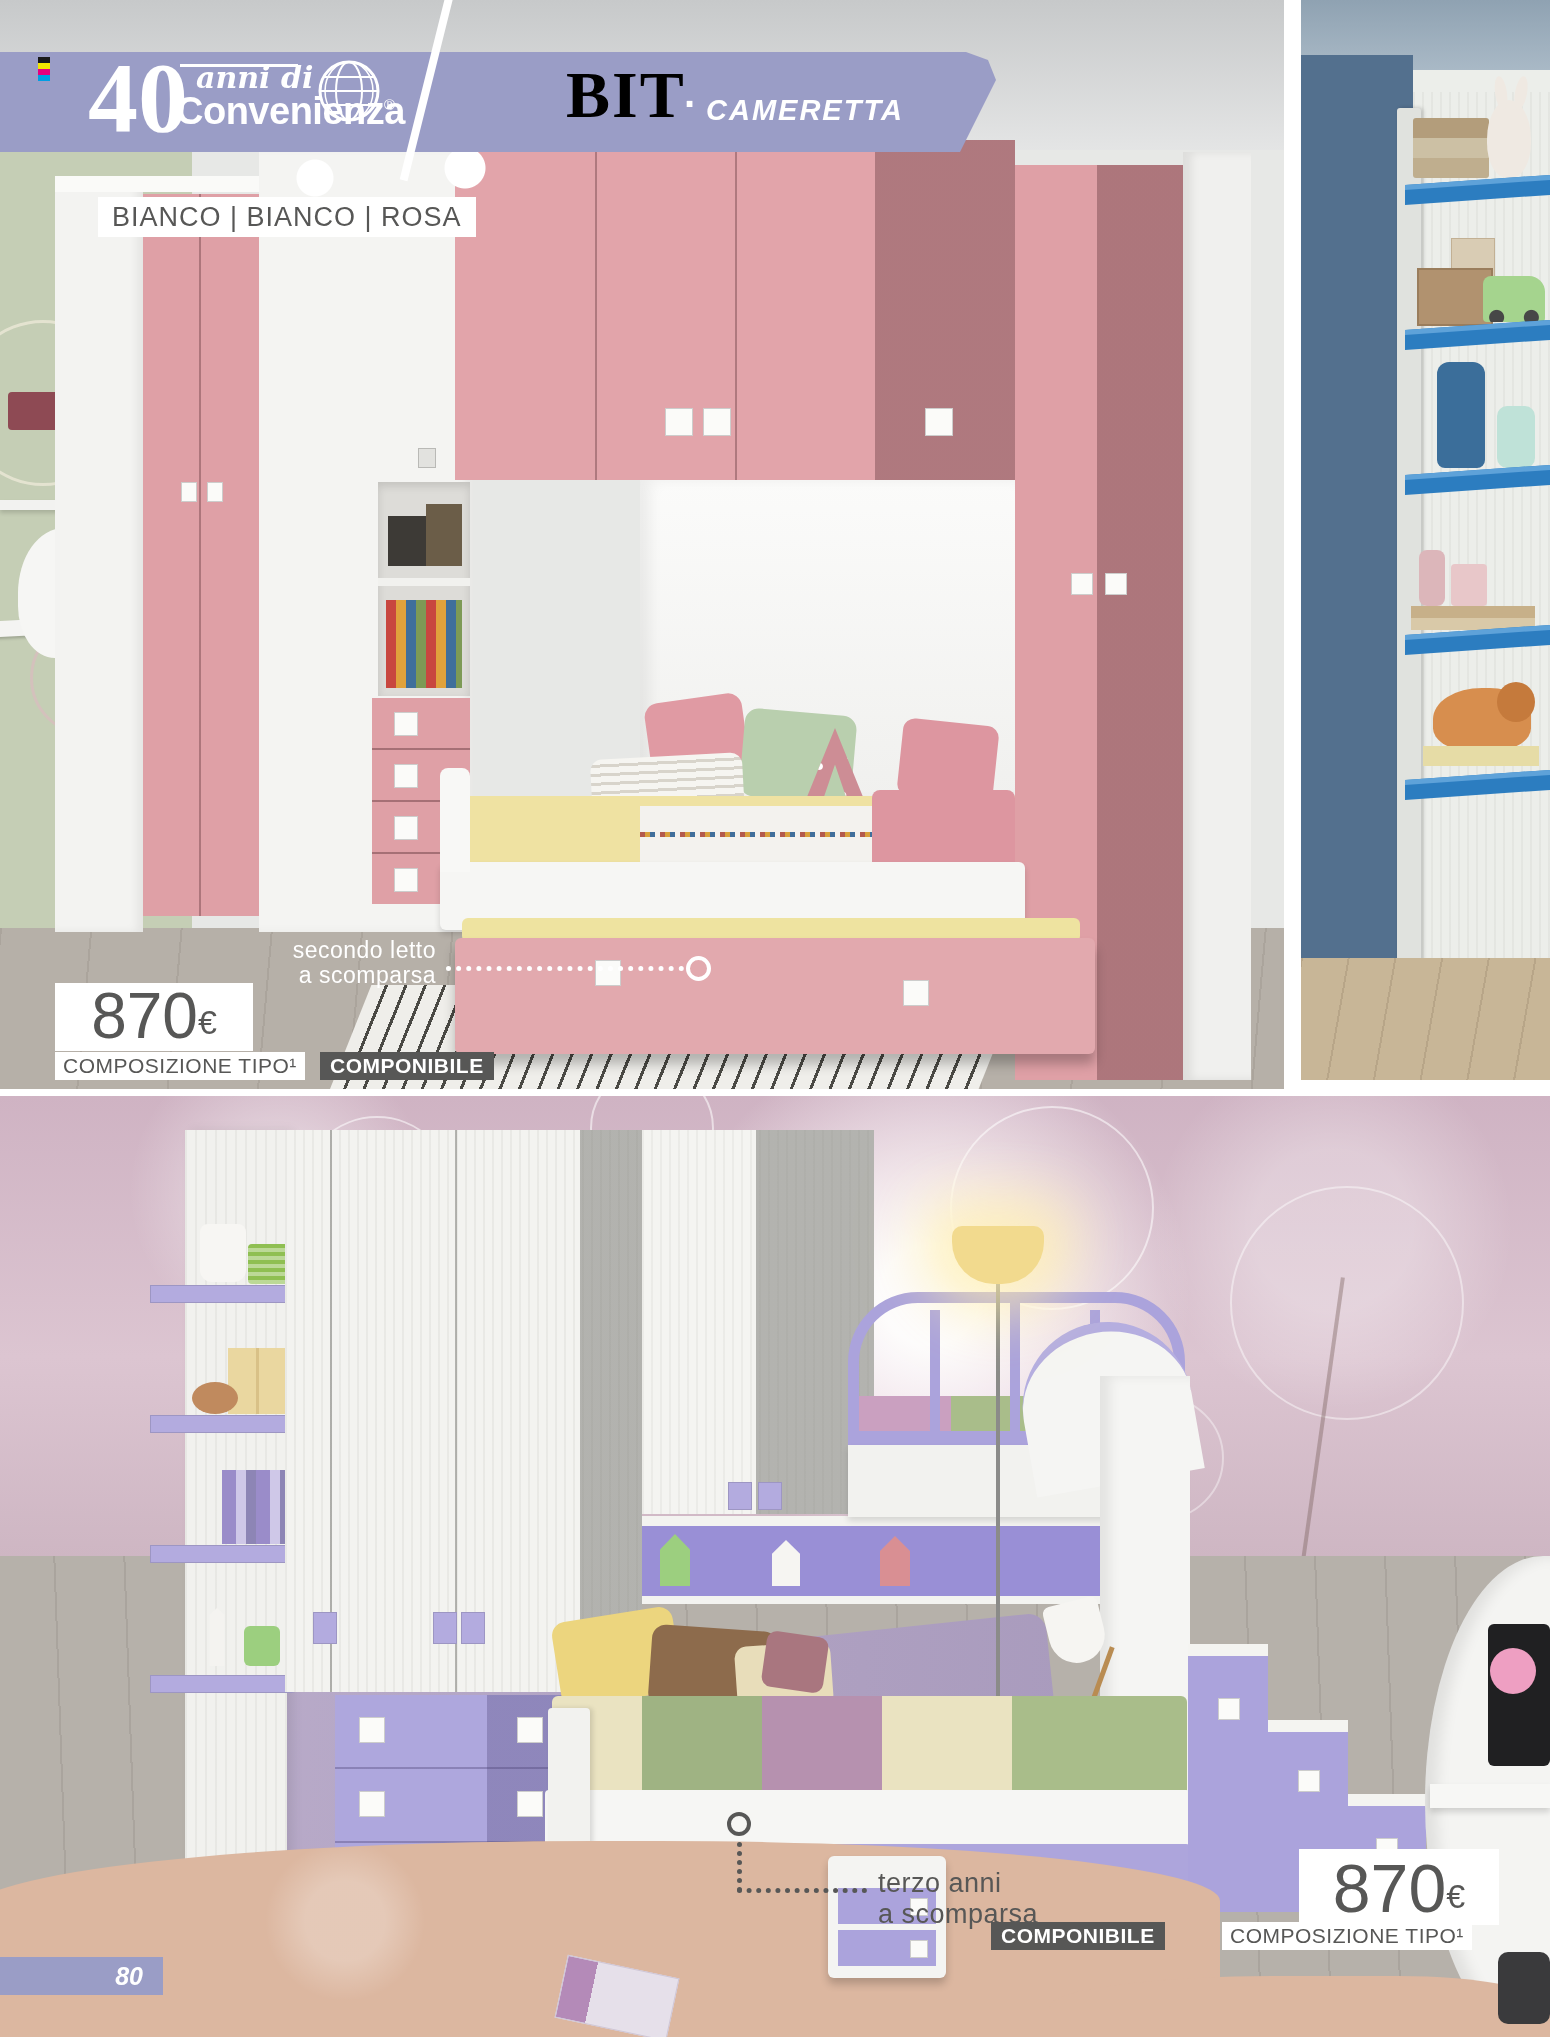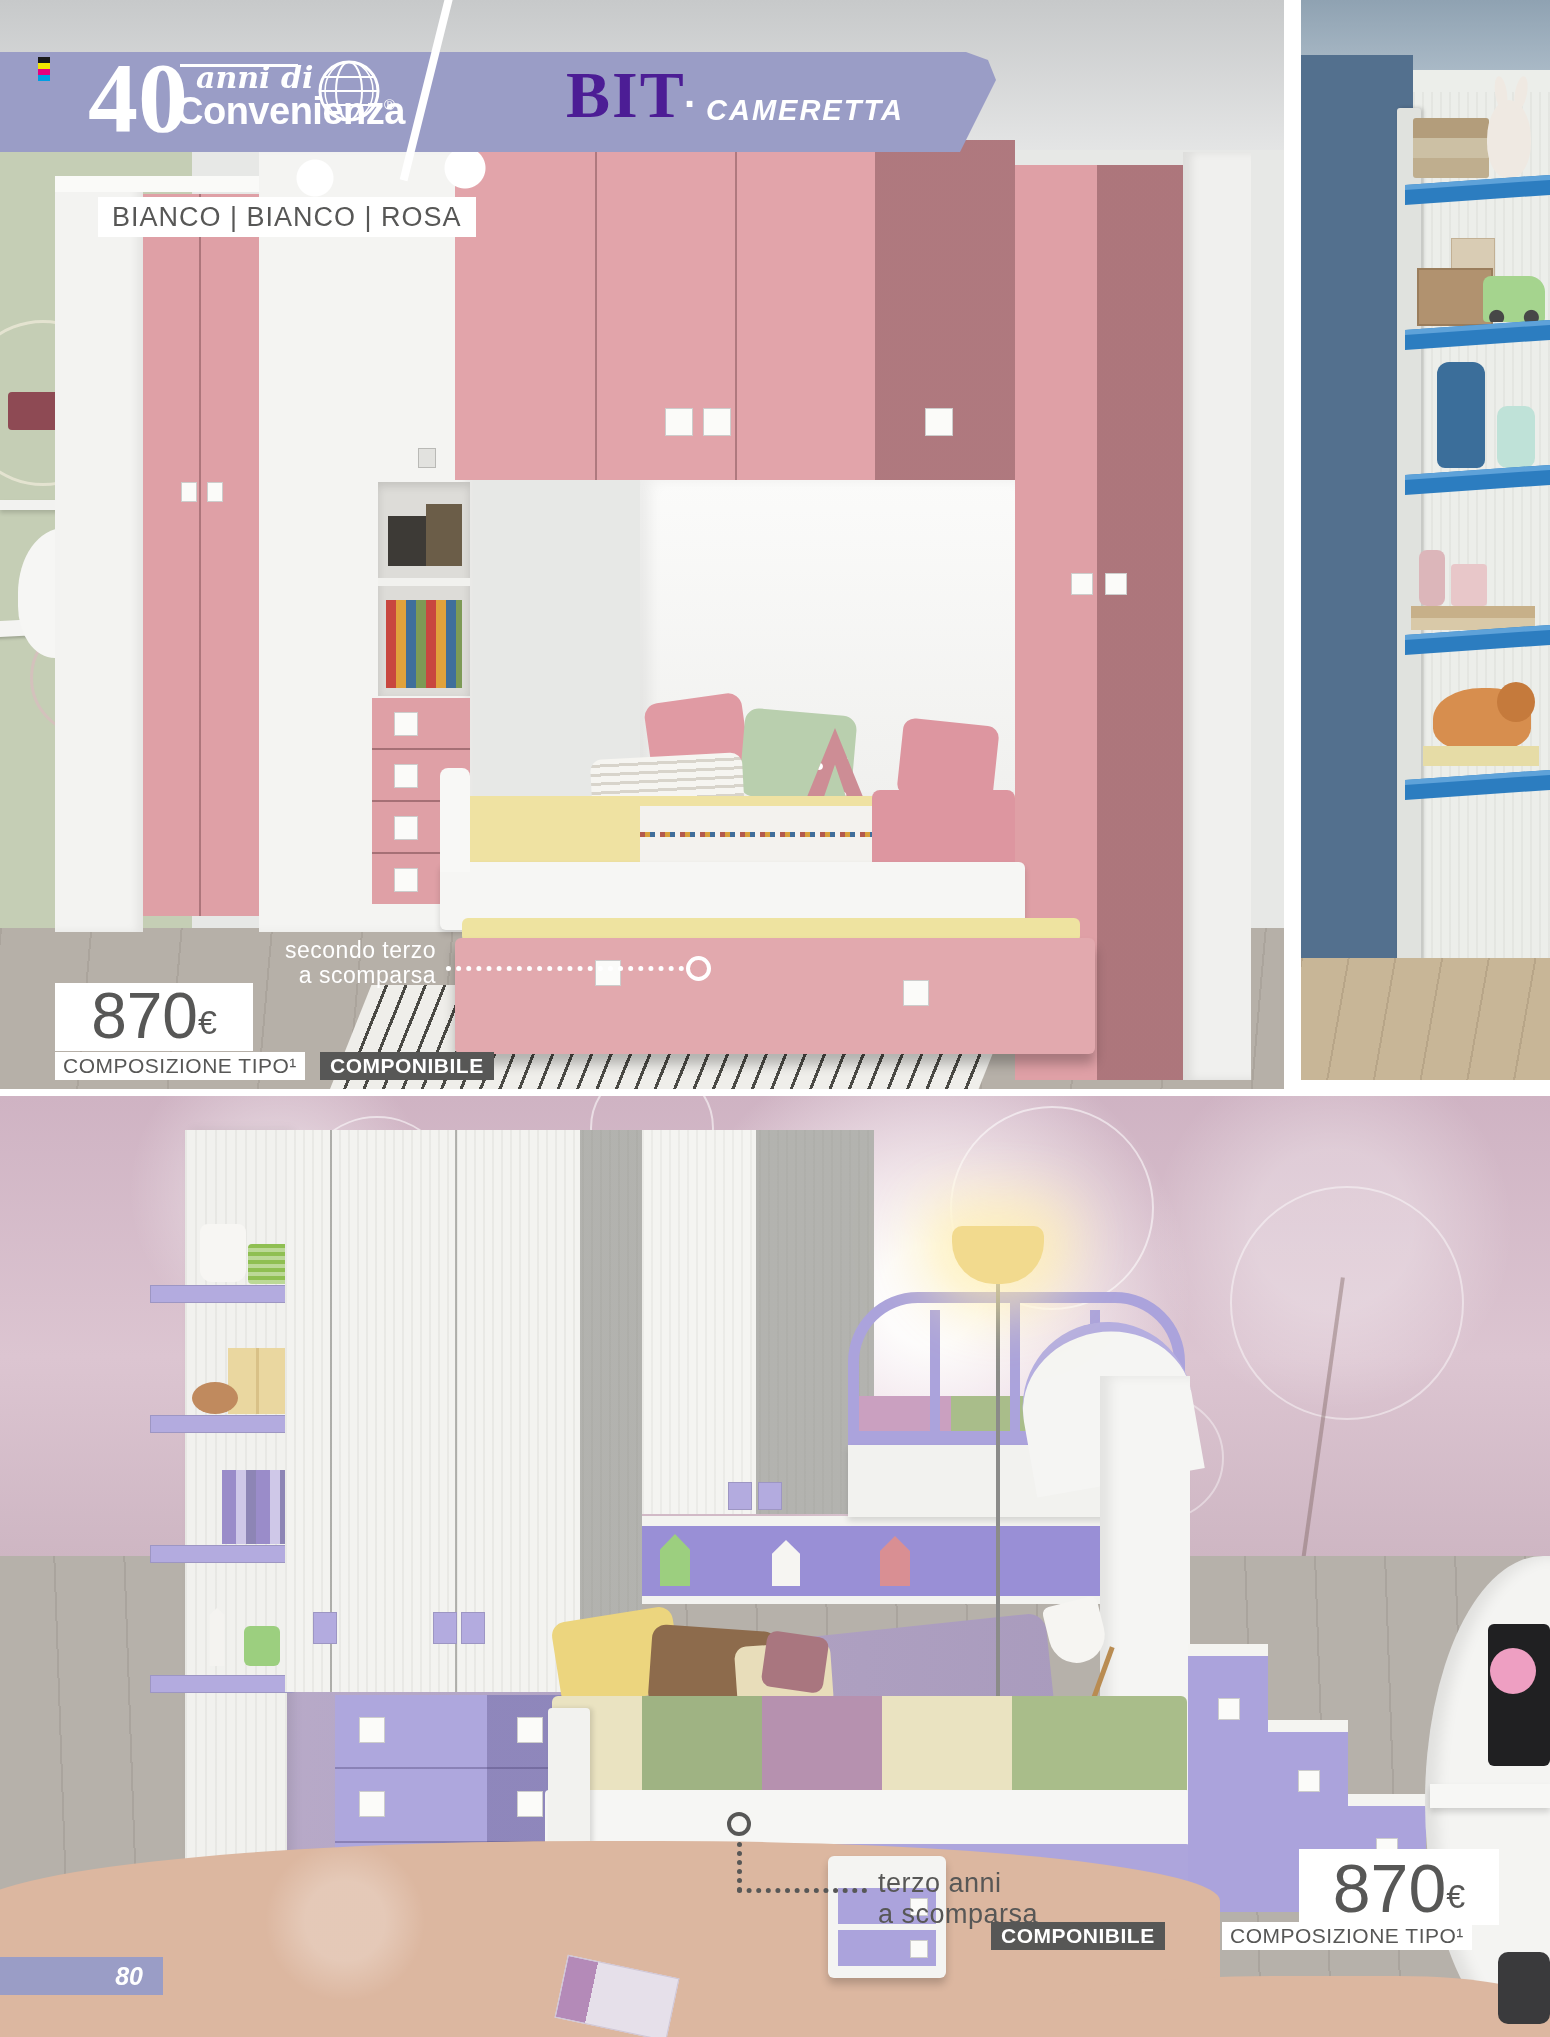--- a/index.html
+++ b/index.html
@@ -5,21 +5,21 @@
   html,body{margin:0;padding:0;background:#ffffff;}
   .page{position:relative;width:1550px;height:2037px;background:#fff;overflow:hidden;
         font-family:"Liberation Sans",sans-serif;color:#575756;}
   .n{position:absolute;}
   .photo{position:absolute;overflow:hidden;}
   
   .band{background:#9a9dc6;clip-path:polygon(0 0,966px 0,988px 8px,996px 28px,960px 100px,0 100px);}
   .brand-num{font-family:"Liberation Serif",serif;font-weight:700;color:#fff;font-size:100px;line-height:.92;}
   .brand-script{font-family:"DejaVu Serif",serif;font-style:italic;font-weight:700;color:#fff;font-size:30px;}
   .brand-name{font-weight:700;color:#fff;font-size:38px;letter-spacing:-.5px;}
-  .bit{font-family:"Liberation Serif",serif;font-weight:700;color:#4c1d95;font-size:66px;letter-spacing:2px;line-height:1;}
+  .bit{font-family:"Liberation Serif",serif;font-weight:700;color:#000000;font-size:66px;letter-spacing:2px;line-height:1;}
   .cam{font-style:italic;font-weight:700;color:#fff;font-size:29px;letter-spacing:2px;}
   .rule{background:#fff;}
   
   .finish{background:#fff;color:#575756;font-size:27px;letter-spacing:1px;display:flex;align-items:center;padding:0 14px;}
   .price-box{background:#fff;color:#575756;display:flex;align-items:flex-end;justify-content:center;padding:0 8px 4px 8px;}
   .price-amt{font-size:64px;line-height:.95;font-weight:500;}
   .price-cur{font-size:34px;line-height:1.4;font-weight:500;}
   .note{background:#fff;color:#575756;font-size:21px;letter-spacing:.5px;display:flex;align-items:center;padding:0 8px;}
   .badge{background:#575756;color:#fff;font-size:21px;font-weight:700;letter-spacing:.5px;display:flex;align-items:center;padding:0 10px;}
   .callout-w{color:#fff;font-size:23px;line-height:1.1;letter-spacing:.5px;text-align:right;}
@@ -164,21 +164,21 @@
     <span class="n cam" style="left:706px;top:42px;">CAMERETTA</span>
   </div>
   <div class="n" style="left:446px;top:-6px;width:8px;height:192px;background:#fff;transform:rotate(14deg);transform-origin:top center;z-index:5;"></div>
   <div class="n" style="left:38px;top:57px;width:12px;height:24px;z-index:6;background:linear-gradient(180deg,#1a1a1a 0 6px,#f3e600 6px 12px,#e6007e 12px 18px,#009ee3 18px 24px);"></div>
 
   <div class="n finish" style="left:55px;top:197px;height:40px;z-index:6;margin-left:43px;">
     <span>BIANCO | BIANCO | ROSA</span>
   </div>
 
   <div class="n callout-w" style="left:220px;top:938px;width:216px;z-index:6;">
-    <div>secondo terzo</div>
+    <div>secondo letto</div>
     <div>a scomparsa</div>
   </div>
   <div class="n" style="left:446px;top:966px;width:238px;height:0;border-top:5px dotted #fff;z-index:6;"></div>
   <div class="n" style="left:686px;top:956px;width:17px;height:17px;border:4px solid #fff;border-radius:50%;z-index:6;"></div>
 
   <div class="n price-box" style="left:55px;top:983px;width:182px;height:64px;z-index:6;">
     <span class="price-amt">870</span>
     <span class="price-cur">€</span>
   </div>
   <div class="n note" style="left:55px;top:1052px;height:28px;z-index:6;">

